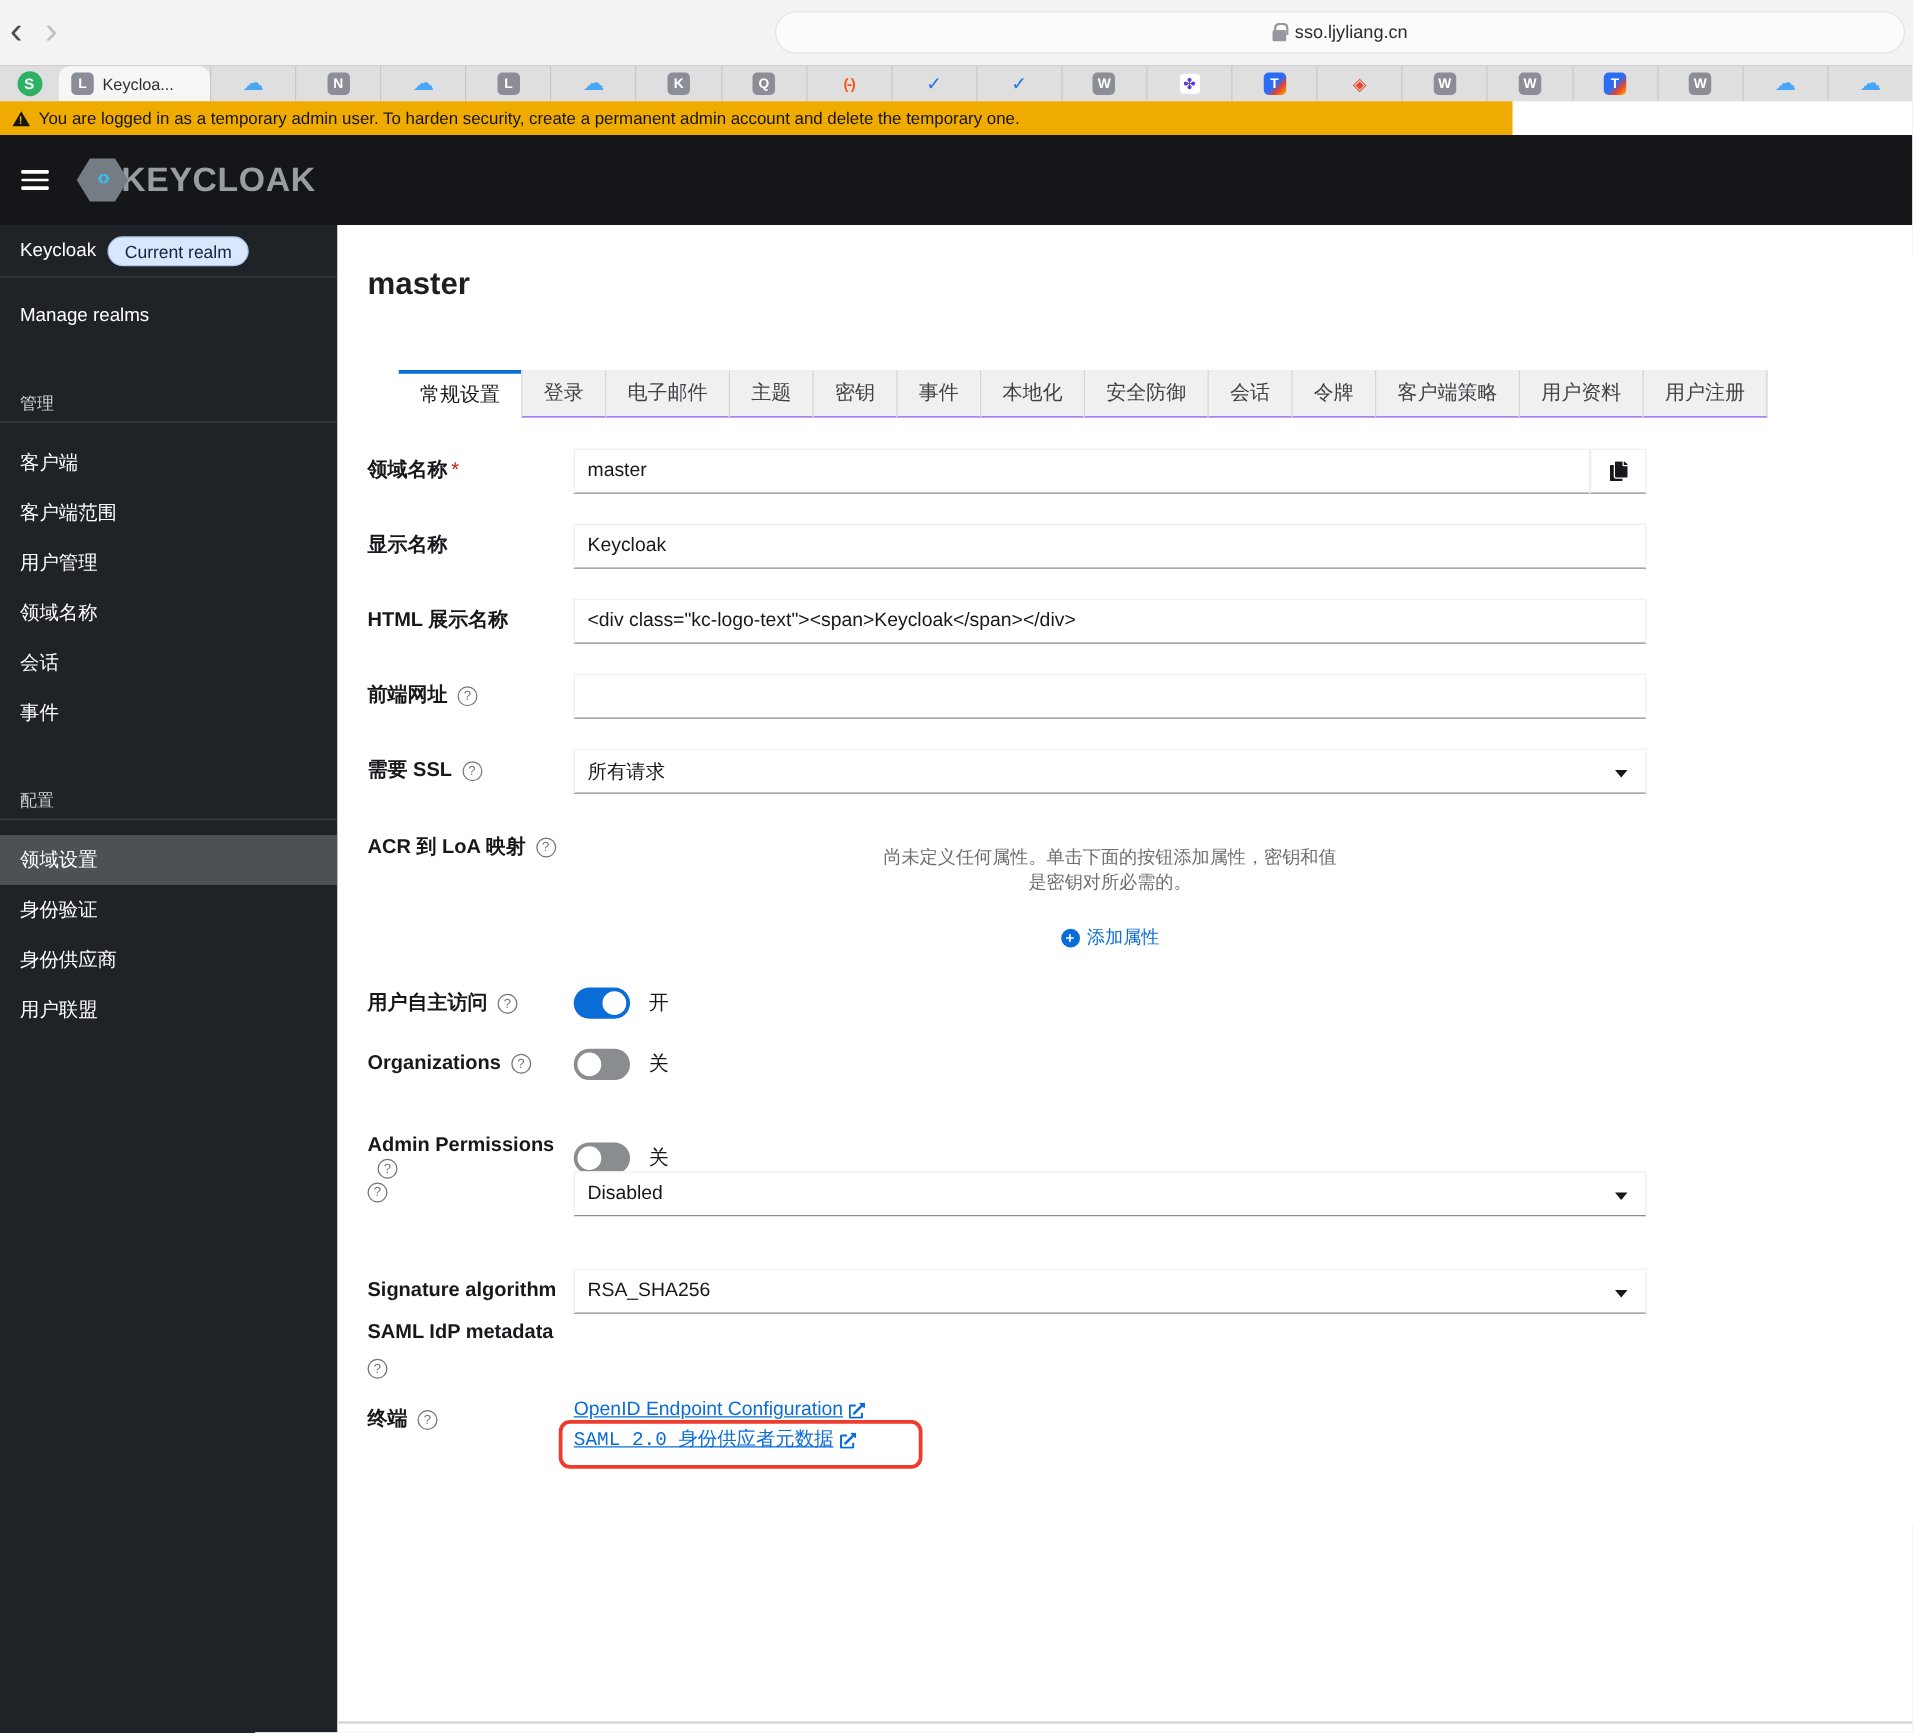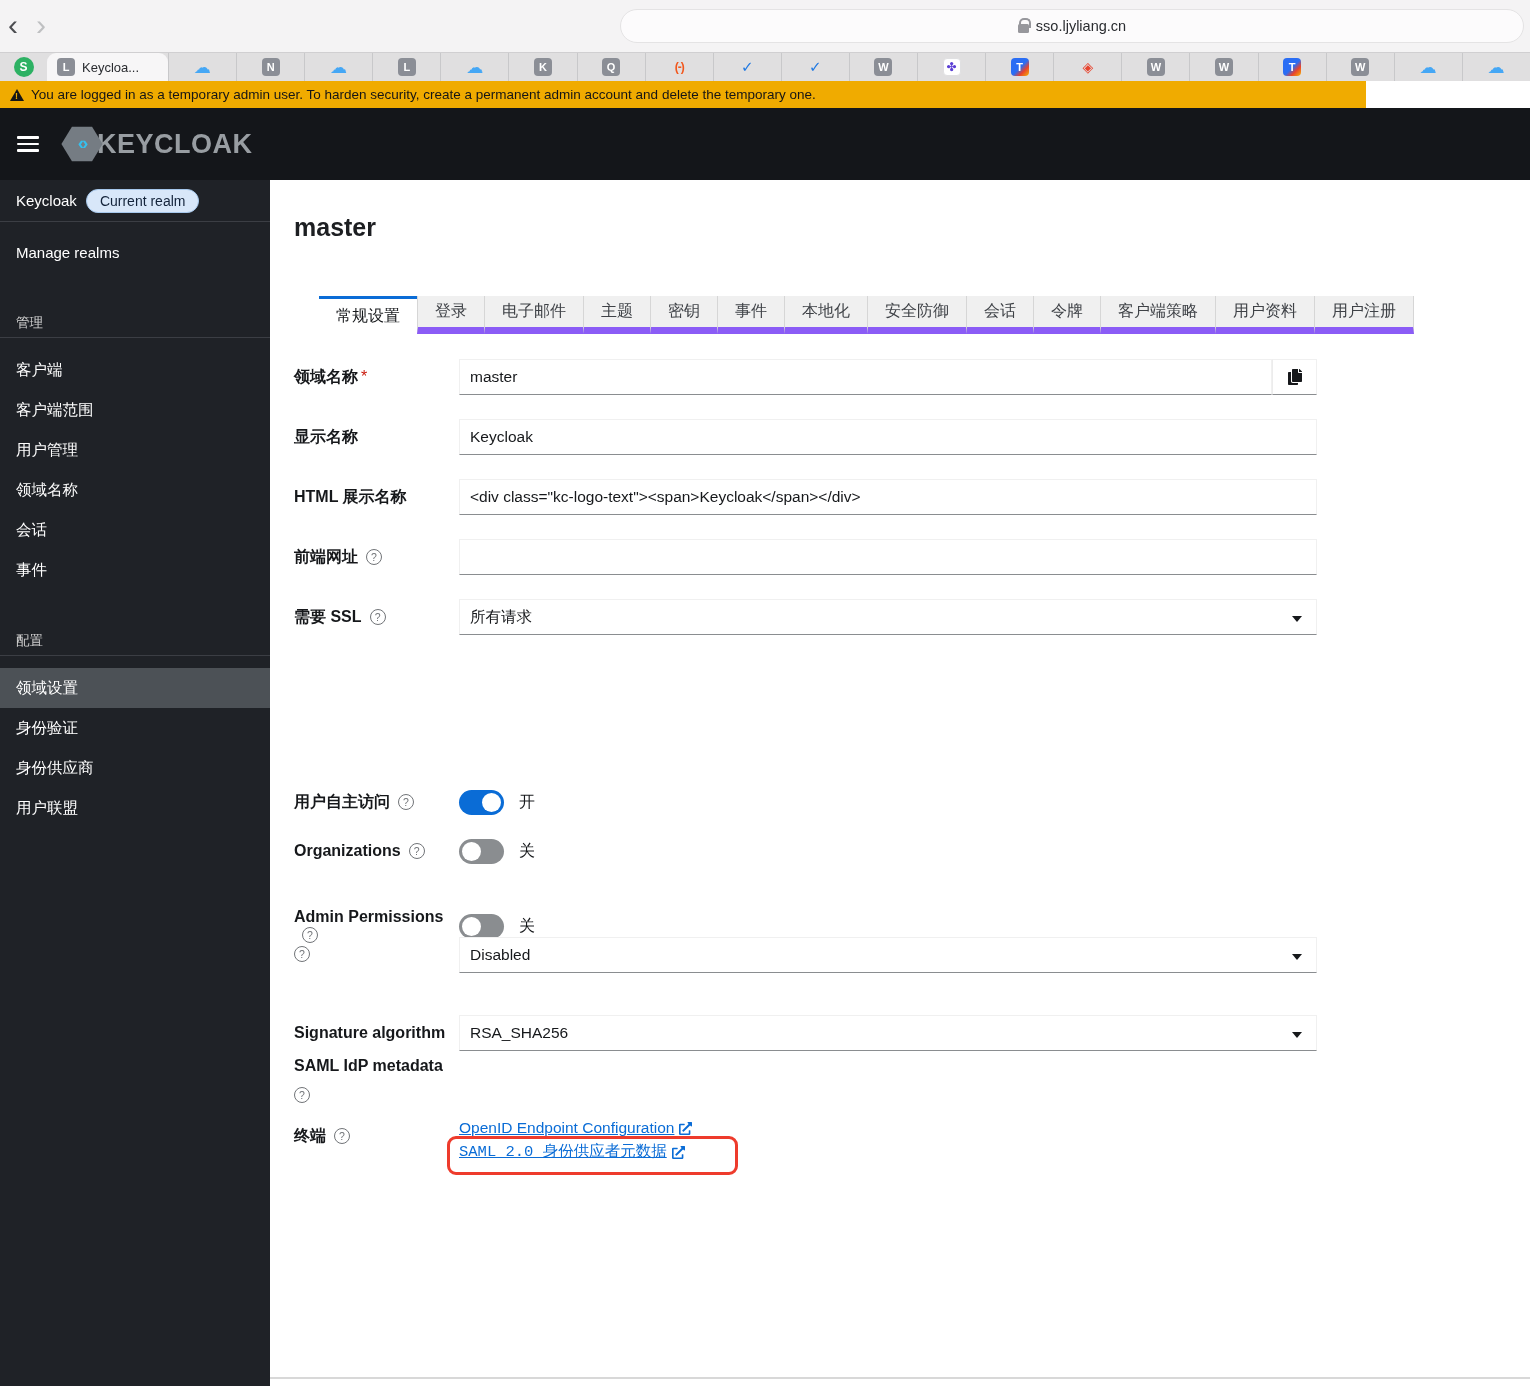--- a/index.html
+++ b/index.html
@@ -25,21 +25,21 @@
   .fav-letter { width:18px; height:18px; border-radius:4px; background:#8b8e96; color:#fff; font-size:11px; font-weight:bold; flex:none; }
   .fav-green { width:20px; height:20px; border-radius:50%; background:#2db163; color:#fff; font-size:12px; font-weight:bold; }
   .fav-cloud { color:#45a7f5; font-size:17px; }
   .fav-code { color:#f2571d; font-size:12px; font-weight:bold; letter-spacing:-1px; }
   .fav-check { color:#2079e2; font-size:15px; font-weight:900; }
   .fav-paw { width:18px; height:18px; border-radius:4px; background:#fff; border:1px solid #e0e0e2; color:#5b3fd4; font-size:12px; }
   .fav-appT { width:18px; height:18px; border-radius:4px; background:linear-gradient(135deg,#2a6df4 52%,#e8432d 72%,#f7b500); color:#fff; font-size:11px; font-weight:bold; }
   .fav-box { color:#e8432d; font-size:14px; font-weight:bold; }
 
   
-  .banner { position:absolute; left:0; top:81px; width:1366px; height:27px; background:#f0ab00; display:flex; align-items:center; gap:7px; padding-left:10px; font-size:13.5px; color:#151515; }
+  .banner { position:absolute; left:0; top:81px; width:1210px; height:27px; background:#f0ab00; display:flex; align-items:center; gap:7px; padding-left:10px; font-size:13.5px; color:#151515; }
   .warn-tri { position:relative; width:0; height:0; border-left:7px solid transparent; border-right:7px solid transparent; border-bottom:12px solid #151515; }
   .warn-tri::after { content:"!"; position:absolute; left:-2px; top:2px; color:#f0ab00; font-size:9px; font-weight:bold; }
 
   
   .masthead { position:absolute; left:0; top:108px; width:1530px; height:72px; background:#14161a; display:flex; align-items:center; }
   .hamburger { width:22px; margin-left:17px; cursor:pointer; }
   .hamburger div { height:2.5px; background:#fff; margin:4px 0; border-radius:1px; }
   .kc-logo { display:flex; align-items:center; margin-left:22px; gap:2px; }
   .kc-hex { width:42px; height:36px; background:#757c83; clip-path:polygon(26% 2%,74% 2%,99% 50%,74% 98%,26% 98%,1% 50%); display:flex; align-items:center; justify-content:center; color:#35c0ee; font-weight:800; font-size:19px; letter-spacing:-2px; padding-bottom:2px; }
   .kc-logotext { font-size:27px; font-weight:700; color:#989da2; letter-spacing:0.5px; margin-left:-8px; }
@@ -57,21 +57,21 @@
   .sec2 .nav-section-title { margin-top:41px; }
 
   
   .content { position:absolute; left:270px; top:180px; width:1260px; height:1206px; background:#fff; }
   .page-title { position:absolute; left:24px; top:33px; font-size:25px; font-weight:700; color:#1d1f22; }
   .page-desc { position:absolute; left:24px; top:68px; font-size:16px; color:#2f3237; display:flex; align-items:center; gap:26px; }
   .blue-link { color:#0a6cd6; text-decoration:none; display:inline-flex; align-items:center; gap:5px; cursor:pointer; }
   .ext-svg { width:13px; height:13px; fill:currentColor; }
 
   .tabbar { position:absolute; left:49px; top:116px; height:38px; display:flex; }
-  .tab { padding:0 17px; display:flex; align-items:center; font-size:16px; background:#f0f0f0; color:#3f4247; border-left:1px solid #d6d6d6; border-bottom:7px solid #8b5cf6; cursor:pointer; white-space:nowrap; }
+  .tab { padding:0 17px; display:flex; align-items:center; font-size:16px; background:#f0f0f0; color:#3f4247; border-left:1px solid #d6d6d6; border-bottom:1px solid #8b5cf6; cursor:pointer; white-space:nowrap; }
   .tab:last-child { border-right:1px solid #d6d6d6; }
   .tab.selected { background:#fff; border-top:3px solid #0a6cd6; border-bottom:none; border-left:none; color:#16181b; }
 
   .row { position:absolute; left:24px; width:1212px; display:flex; }
   .lbl-col { width:165px; flex:none; font-size:16px; color:#16181b; }
   .lbl { font-weight:700; }
   .lbl-med { font-weight:600; }
   .req { color:#c9190b; margin-left:3px; }
   .ctl-col { flex:1; position:relative; }
   .qmark { display:inline-flex; align-items:center; justify-content:center; width:16px; height:16px; border:1px solid #717478; border-radius:50%; font-size:10.5px; color:#717478; margin-left:8px; vertical-align:1px; font-weight:400; cursor:pointer; }
@@ -304,20 +304,33 @@
         <span class="lbl">需要 SSL</span><span class="qmark">?</span>
       </div>
       <div class="ctl-col">
         <div class="select">
           <span>所有请求</span>
           <span class="caret"></span>
         </div>
       </div>
     </div>
 
+    <div class="row" style="top:488px; height:110px;">
+      <div class="lbl-col" style="line-height:20px;">
+        <span class="lbl">ACR 到 LoA 映射</span><span class="qmark">?</span>
+      </div>
+      <div class="empty-state">
+        <div>尚未定义任何属性。单击下面的按钮添加属性，密钥和值</div>
+        <div>是密钥对所必需的。</div>
+        <a class="blue-link add-attr">
+          <span class="plus-circle">+</span>
+          <span>添加属性</span>
+        </a>
+      </div>
+    </div>
 
     <div class="row toggle-row" style="top:603px;">
       <div class="lbl-col">
         <span class="lbl">用户自主访问</span><span class="qmark">?</span>
       </div>
       <div class="ctl-col" style="display:flex;align-items:center;">
         <span class="switch on">
             <span class="knob"></span>
           </span>
         <span class="state-lbl">开</span>

